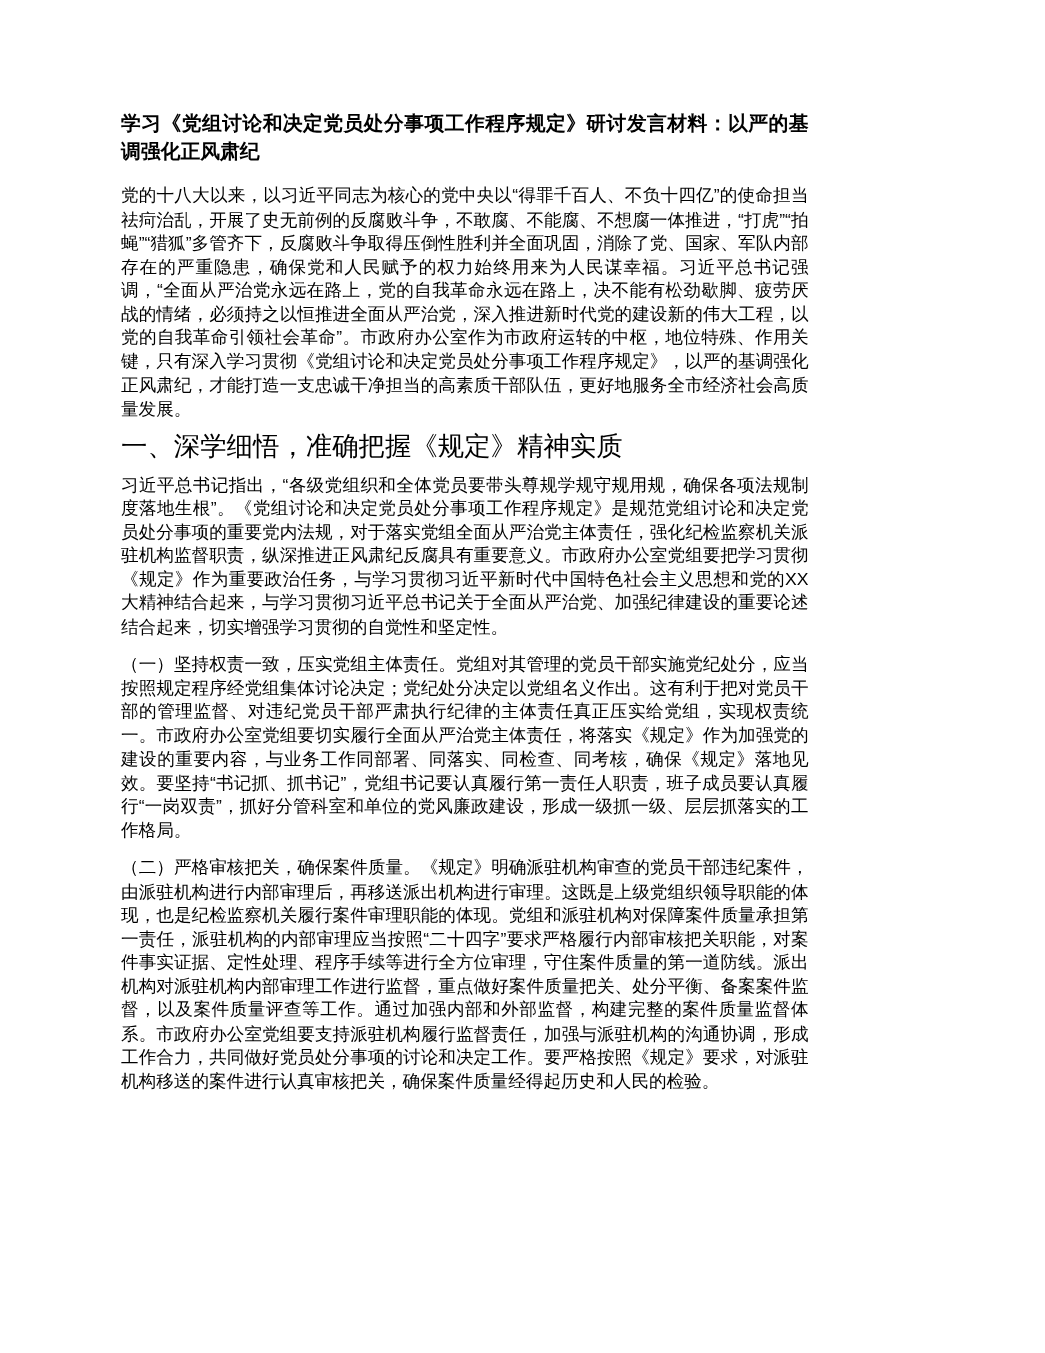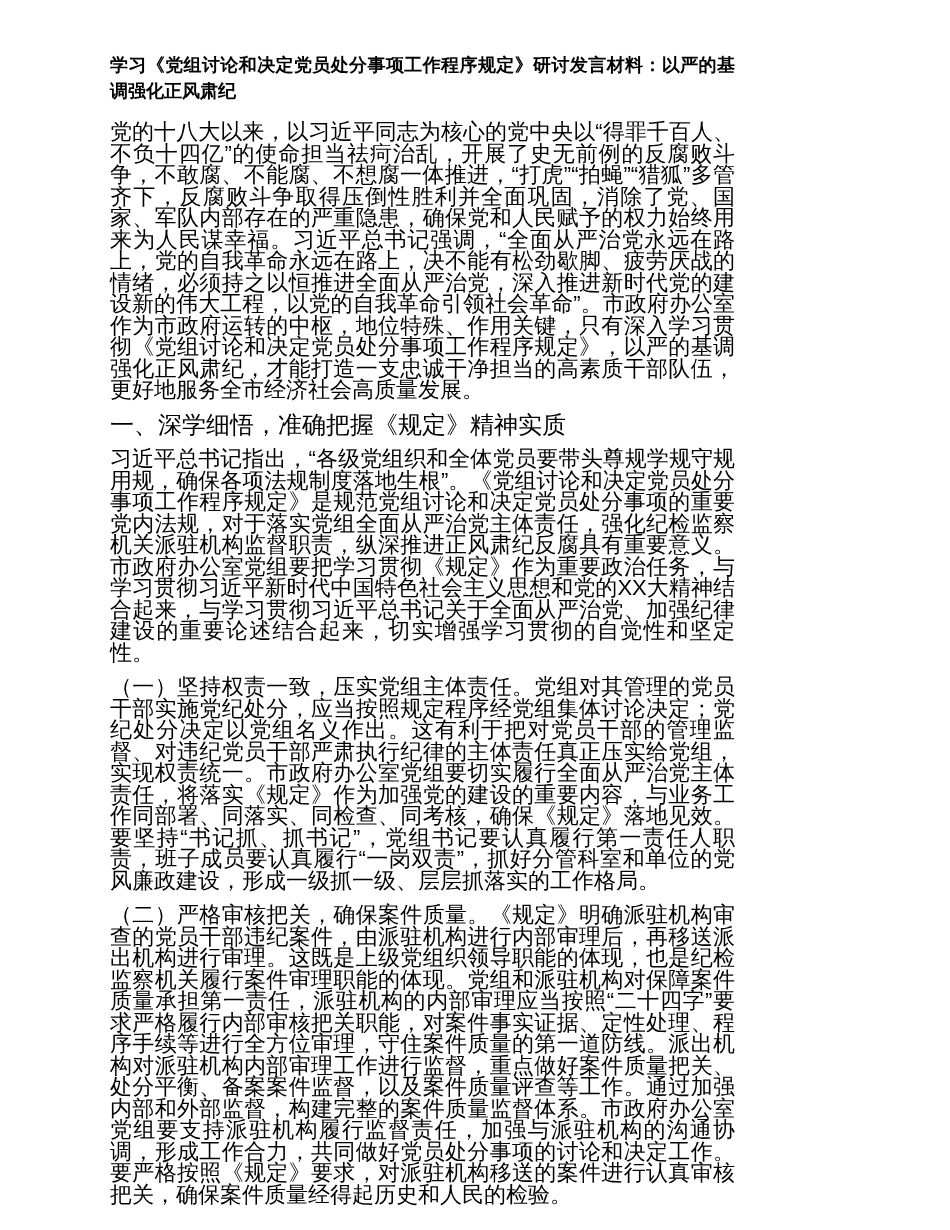--- a/index.html
+++ b/index.html
@@ -9,32 +9,32 @@
     height: 1230px;
     background: #ffffff;
     font-family: "Liberation Sans", "DejaVu Sans", sans-serif;
     color: #000000;
     overflow: hidden;
   }
   .page {
     width: 840px;
     height: 1230px;
     background: #ffffff;
-    padding: 52px 105px 0 110px;
+    padding: 99px 105px 0 110px;
   }
   .doc-title {
     font-size: 18px;
     font-weight: bold;
     line-height: 26px;
     margin: 0 0 17px 0;
     text-align: justify;
     color: #000000;
   }
   .para {
-    font-size: 22px;
+    font-size: 16px;
     font-weight: normal;
     line-height: 21.5px;
     margin: 0 0 13px 0;
     text-align: justify;
     text-justify: inter-ideograph;
     color: #000000;
     word-break: break-all;
   }
   .section-heading {
     font-size: 24px;

